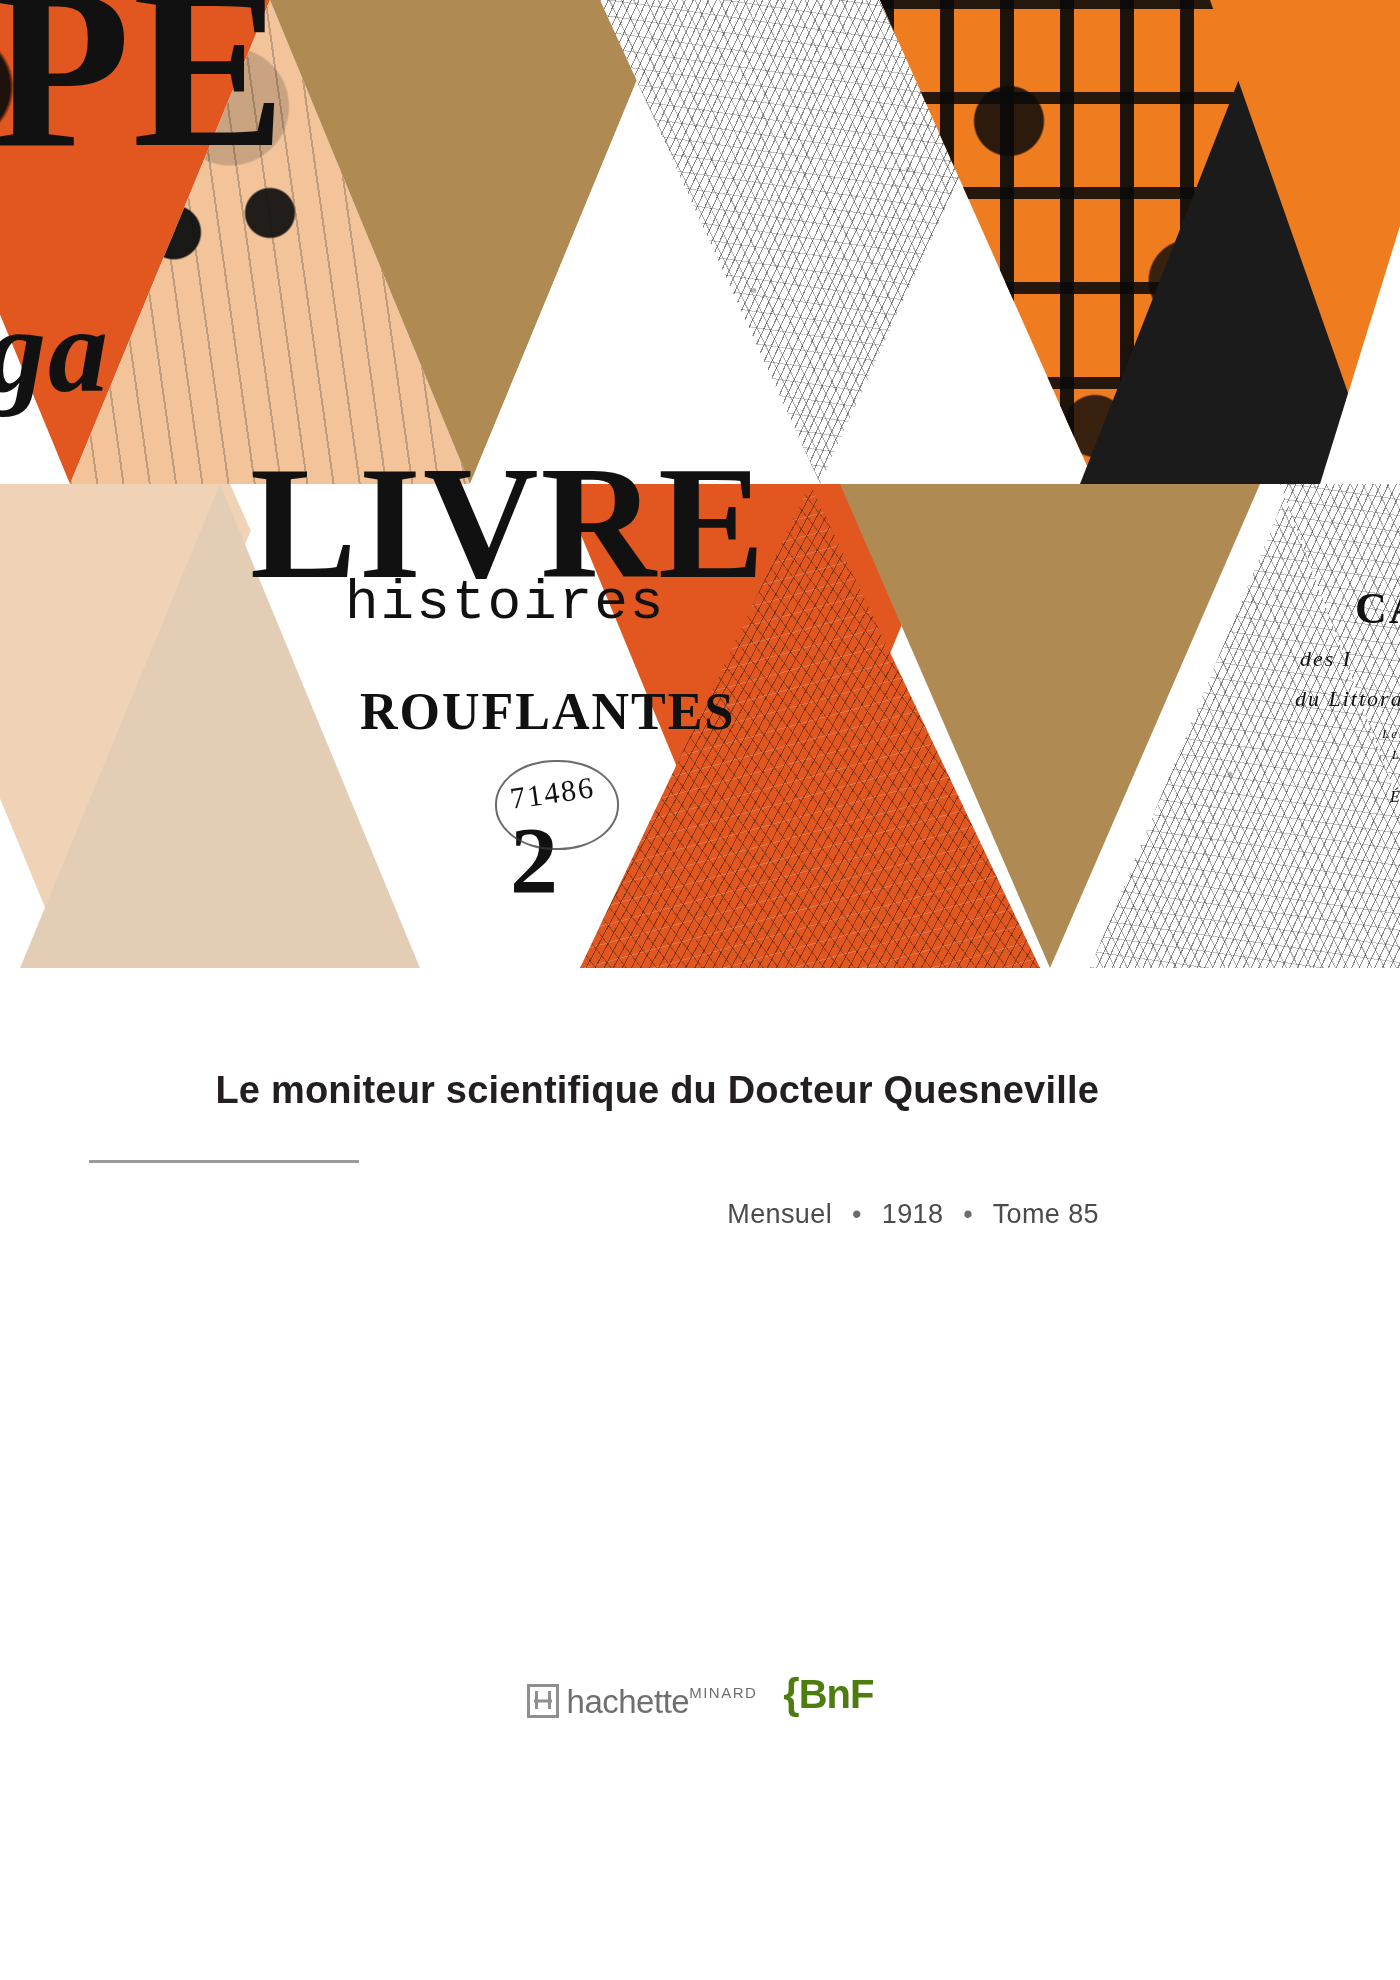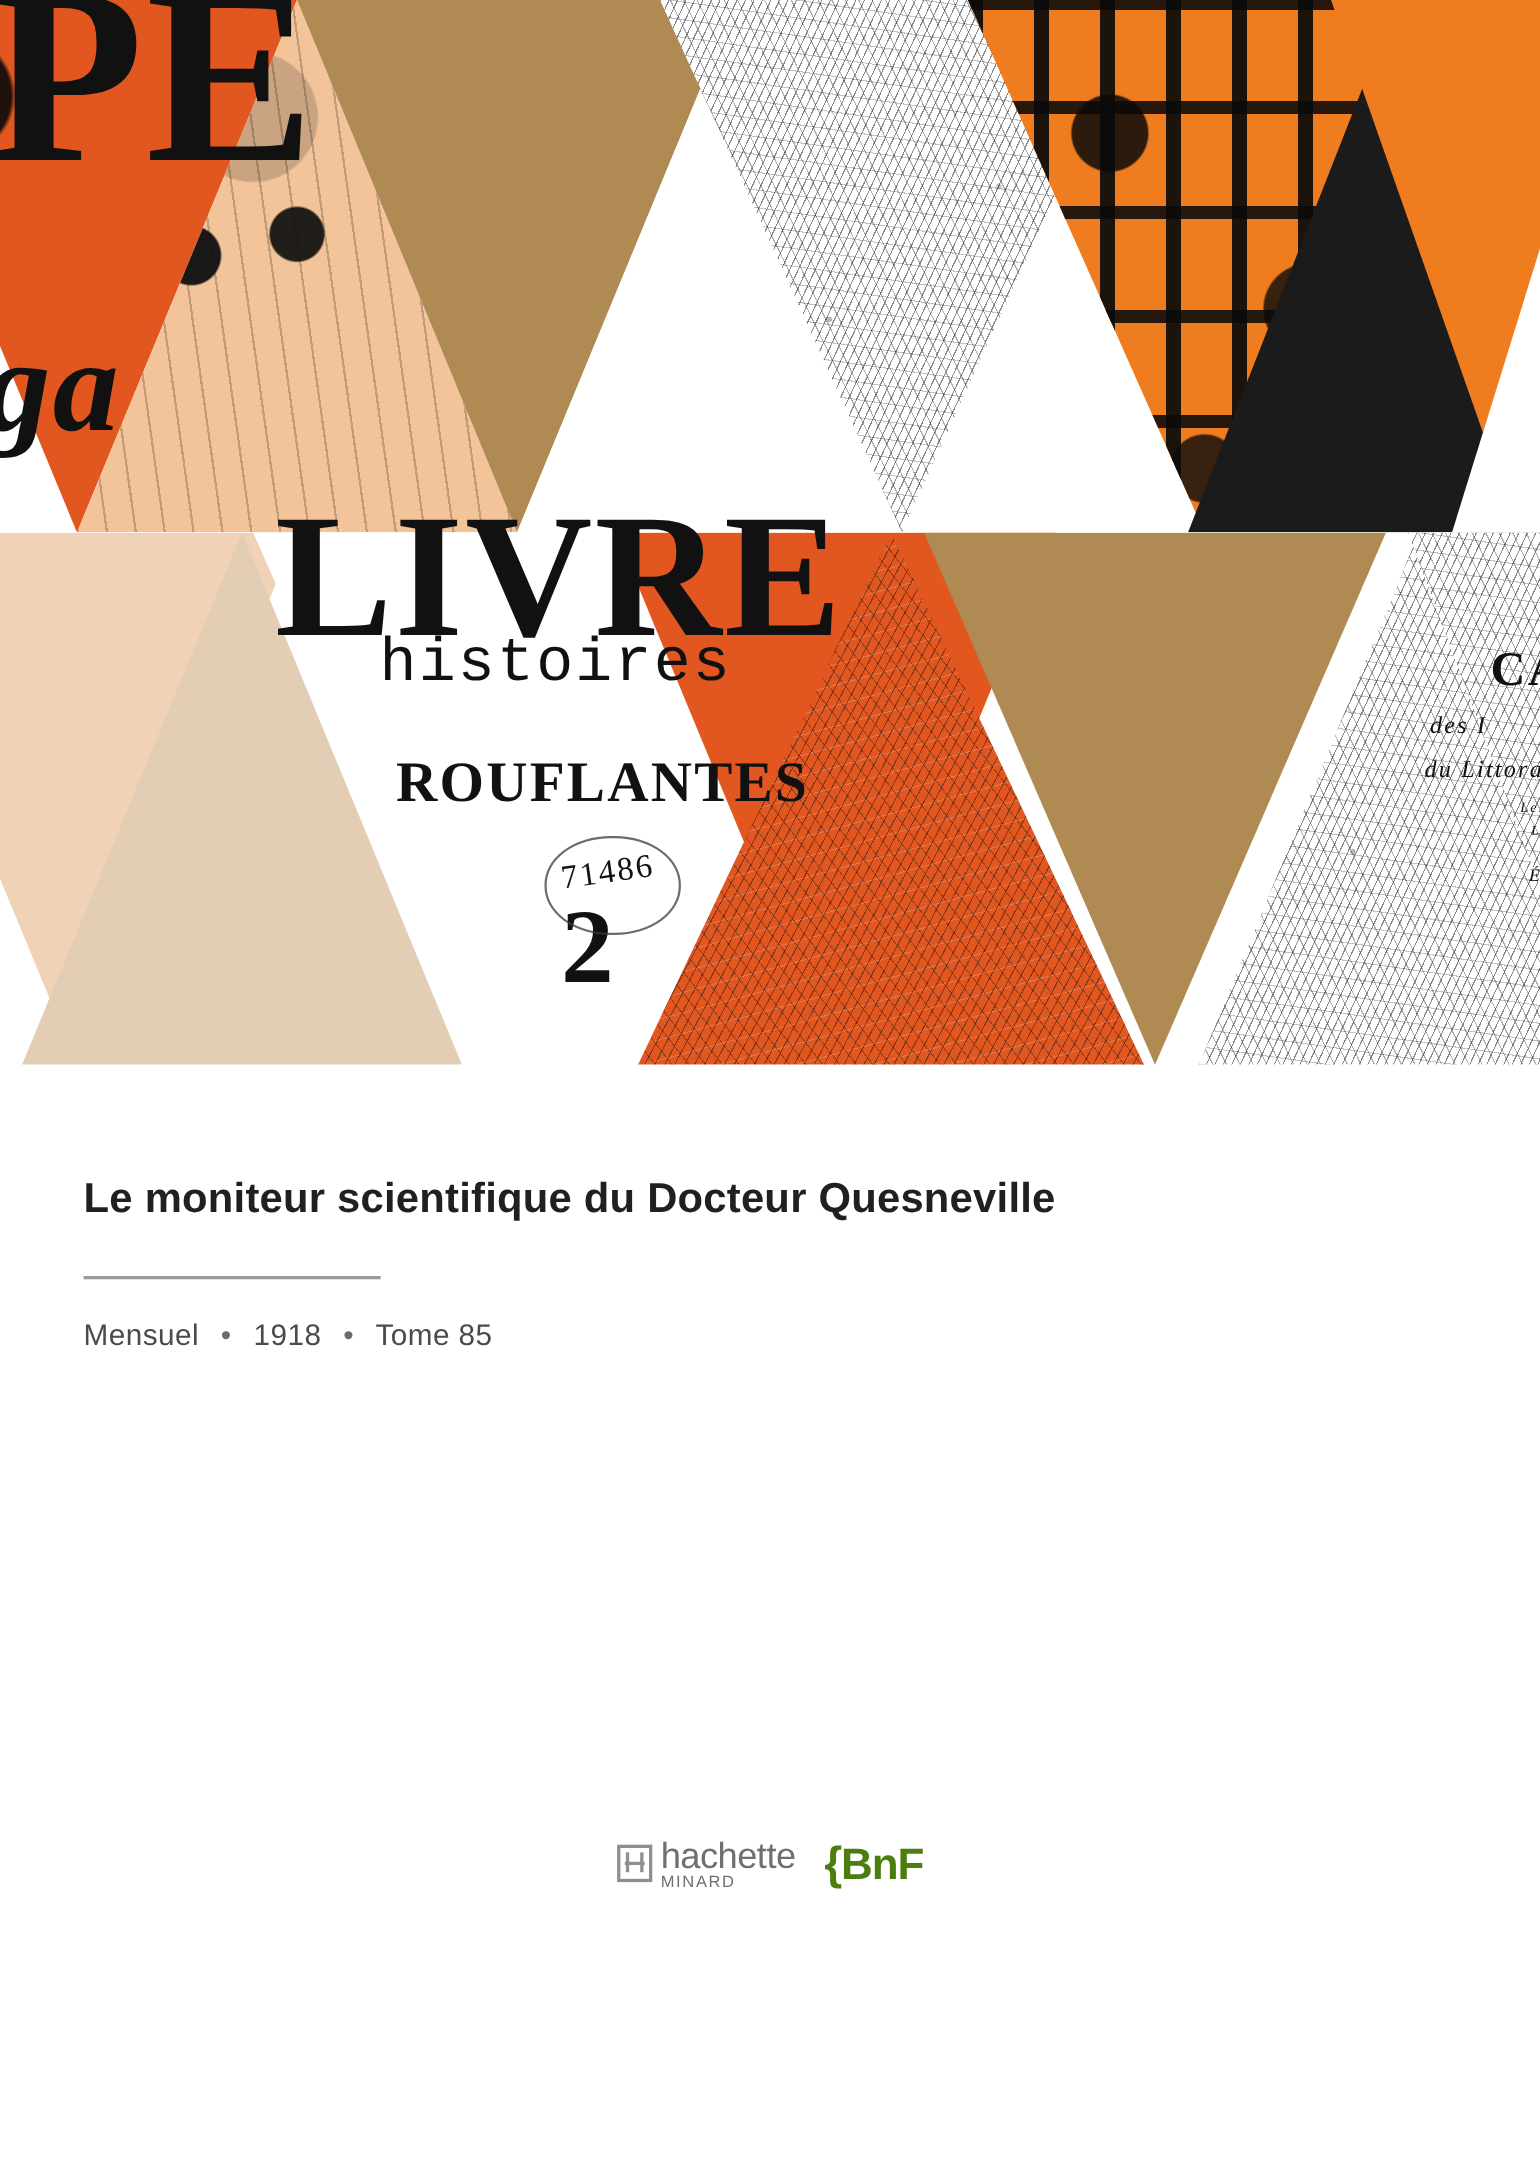--- a/index.html
+++ b/index.html
@@ -129,23 +129,24 @@
     width: 120px;
     height: 86px;
     border: 2px solid #3a3a3a;
     border-radius: 60px/44px;
     opacity: .75;
   }
 
   
   .text-block {
     position: absolute;
-    left: 76px;
+    left: 89px;
     top: 1065px;
     width: 1010px;
+    text-align: right;
   }
   .book-title {
     font-size: 38px;
     font-weight: bold;
     color: #231f20;
     line-height: 1.33;
     letter-spacing: .2px;
     margin: 0;
   }
   .rule {
@@ -197,21 +198,21 @@
   .hachette-mark::after {
     content: "";
     position: absolute;
     left: 5px;
     top: 4px;
     width: 3px;
     height: 18px;
     background: #8f8f8f;
     box-shadow: 13px 0 0 #8f8f8f;
   }
-  .hachette-words { display: flex; flex-direction: column; line-height: 1; }
+  .hachette-words { display: flex; flex-direction: row; line-height: 1; }
   .hachette-name {
     font-size: 33px;
     color: #6f6f6f;
     letter-spacing: -.5px;
   }
   .hachette-sub {
     font-size: 15px;
     color: #6f6f6f;
     letter-spacing: 1.5px;
   }

